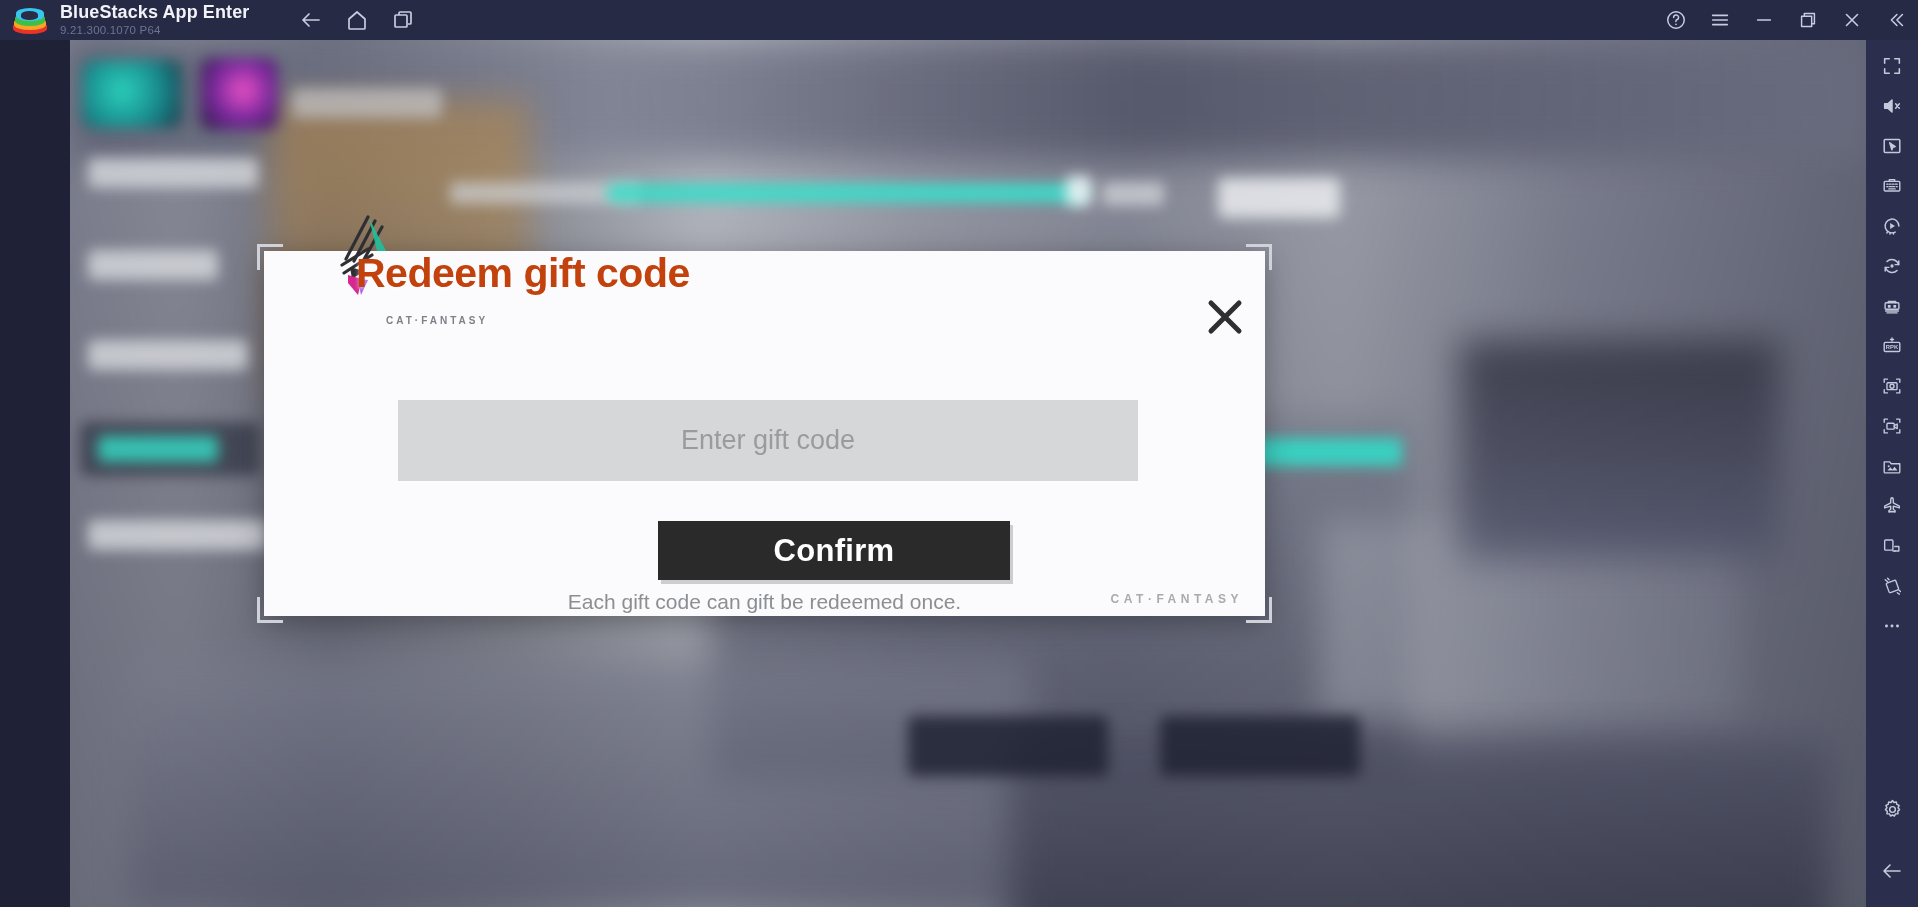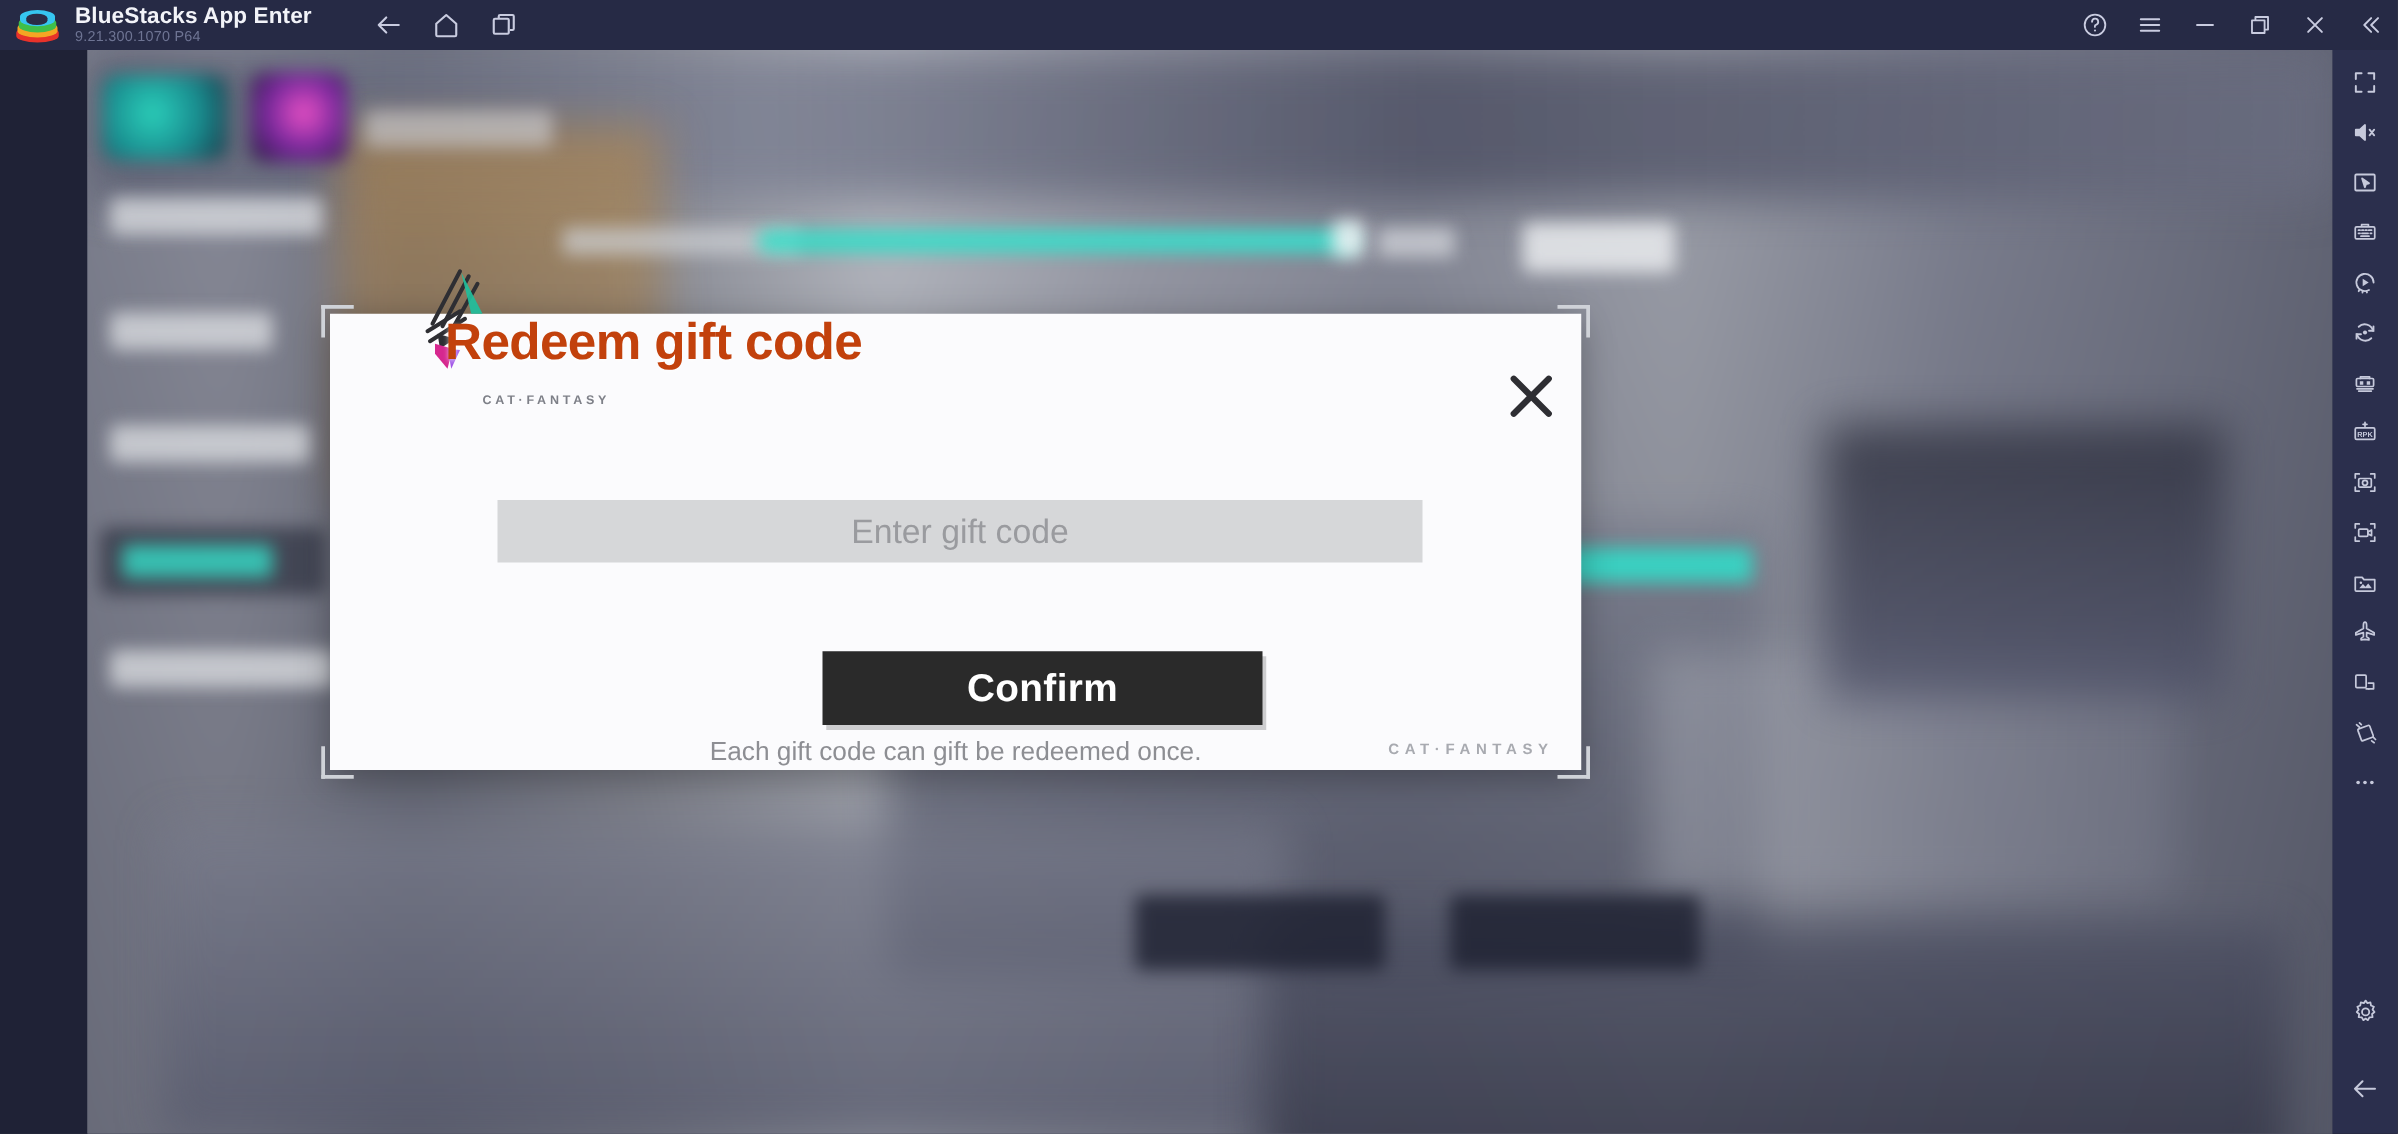--- a/index.html
+++ b/index.html
@@ -181,21 +181,21 @@
   }
 
   .close-x {
     position: absolute; right: 14px; top: 40px;
     width: 52px; height: 52px; cursor: pointer;
     display: flex; align-items: center; justify-content: center;
   }
 
   .code-input {
     position: absolute; left: 134px; top: 149px;
-    width: 740px; height: 50px;
+    width: 740px; height: 81px;
     background: #d6d7d9; border: 0;
     font-family: "Liberation Sans", sans-serif;
     font-size: 27px; color: #3a3a3a;
     text-align: center; outline: none;
   }
   .code-input::placeholder { color: #9a9b9f; }
 
   .confirm-btn {
     position: absolute; left: 394px; top: 270px;
     width: 352px; height: 59px;

